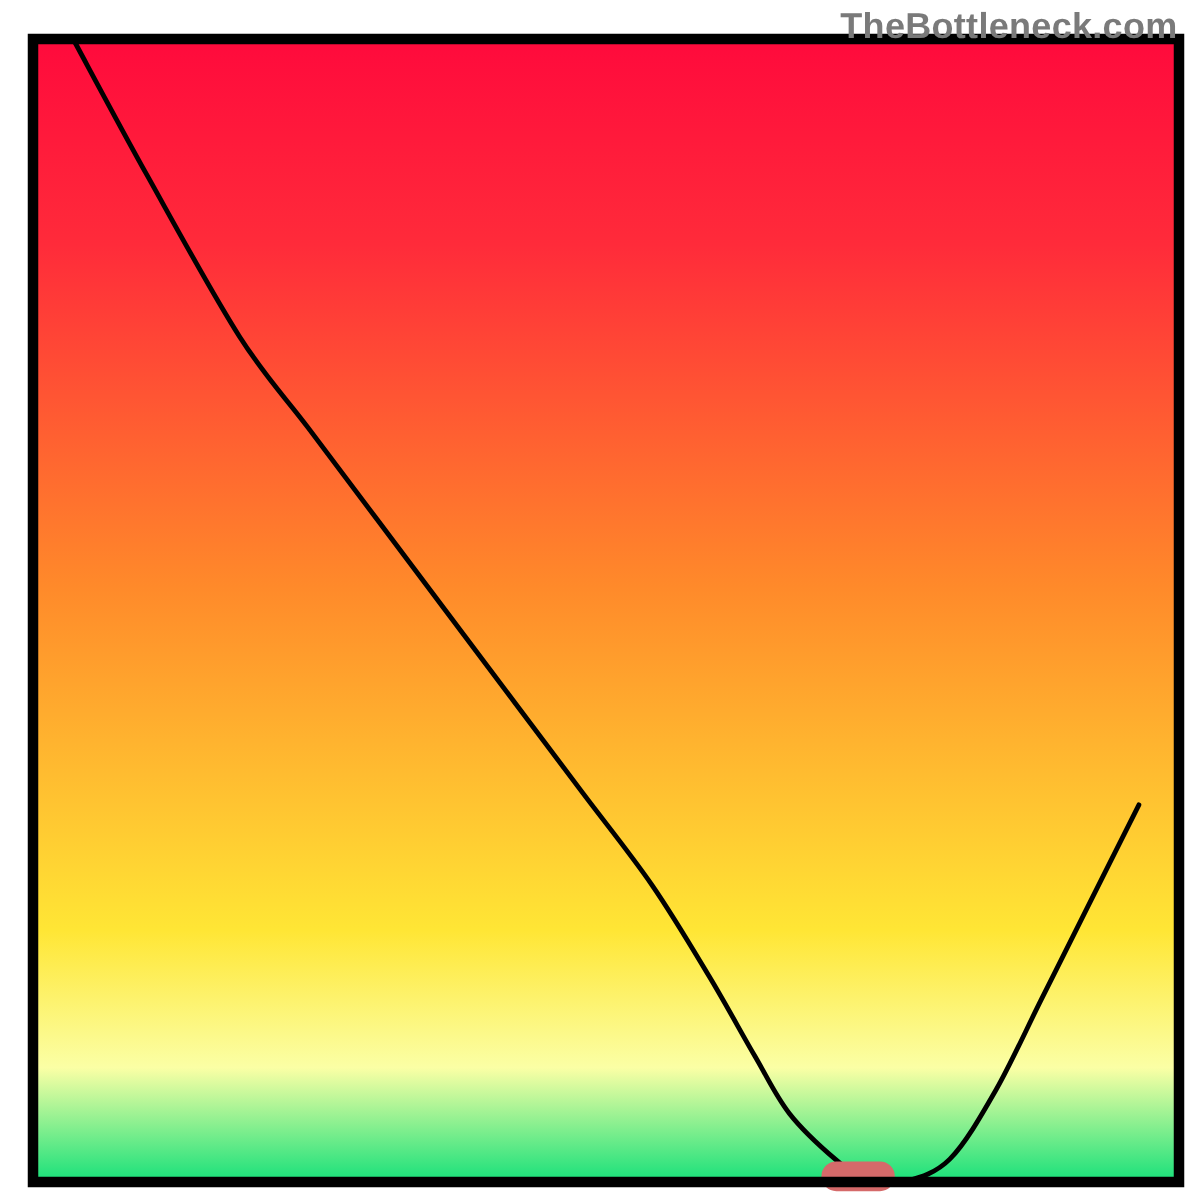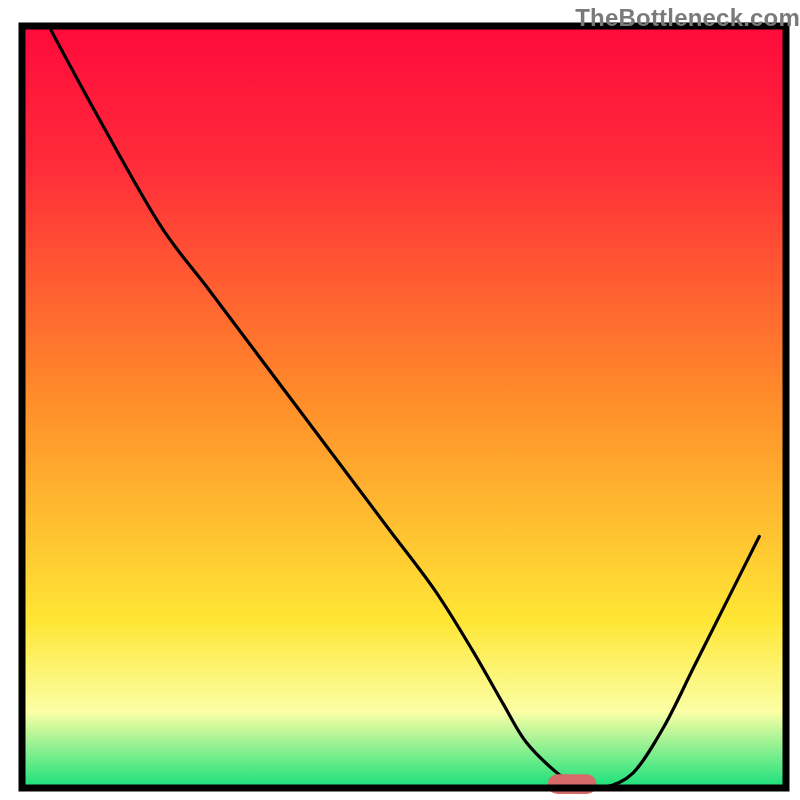--- a/index.html
+++ b/index.html
@@ -11,21 +11,21 @@
     overflow: hidden;
   }
   .stage {
     position: relative;
     width: 800px;
     height: 800px;
   }
   .watermark {
     position: absolute;
     top: 4px;
-    right: 0;
+    right: 15px;
     font-family: Arial, Helvetica, sans-serif;
     font-size: 24px;
     font-weight: 600;
     color: #7a7a7a;
     letter-spacing: 0.2px;
   }
   svg {
     display: block;
   }
 </style>

